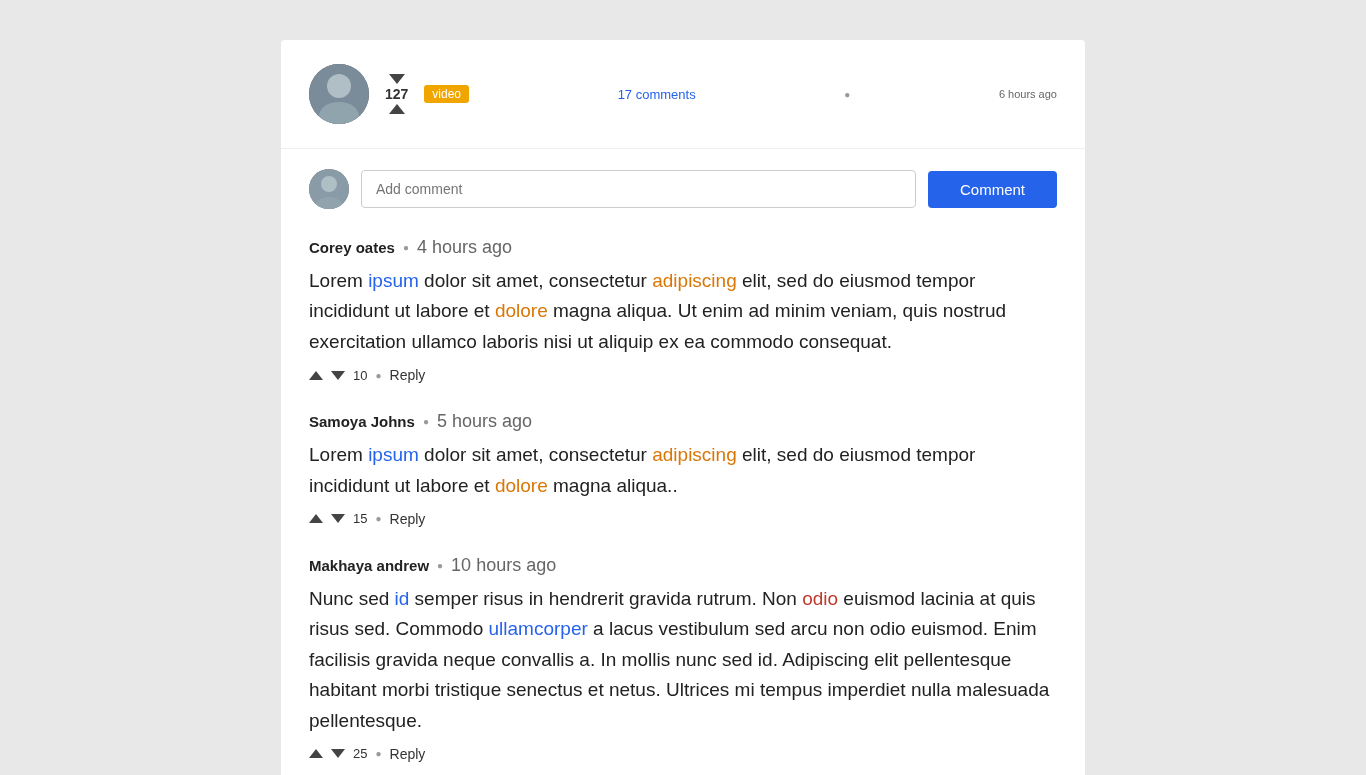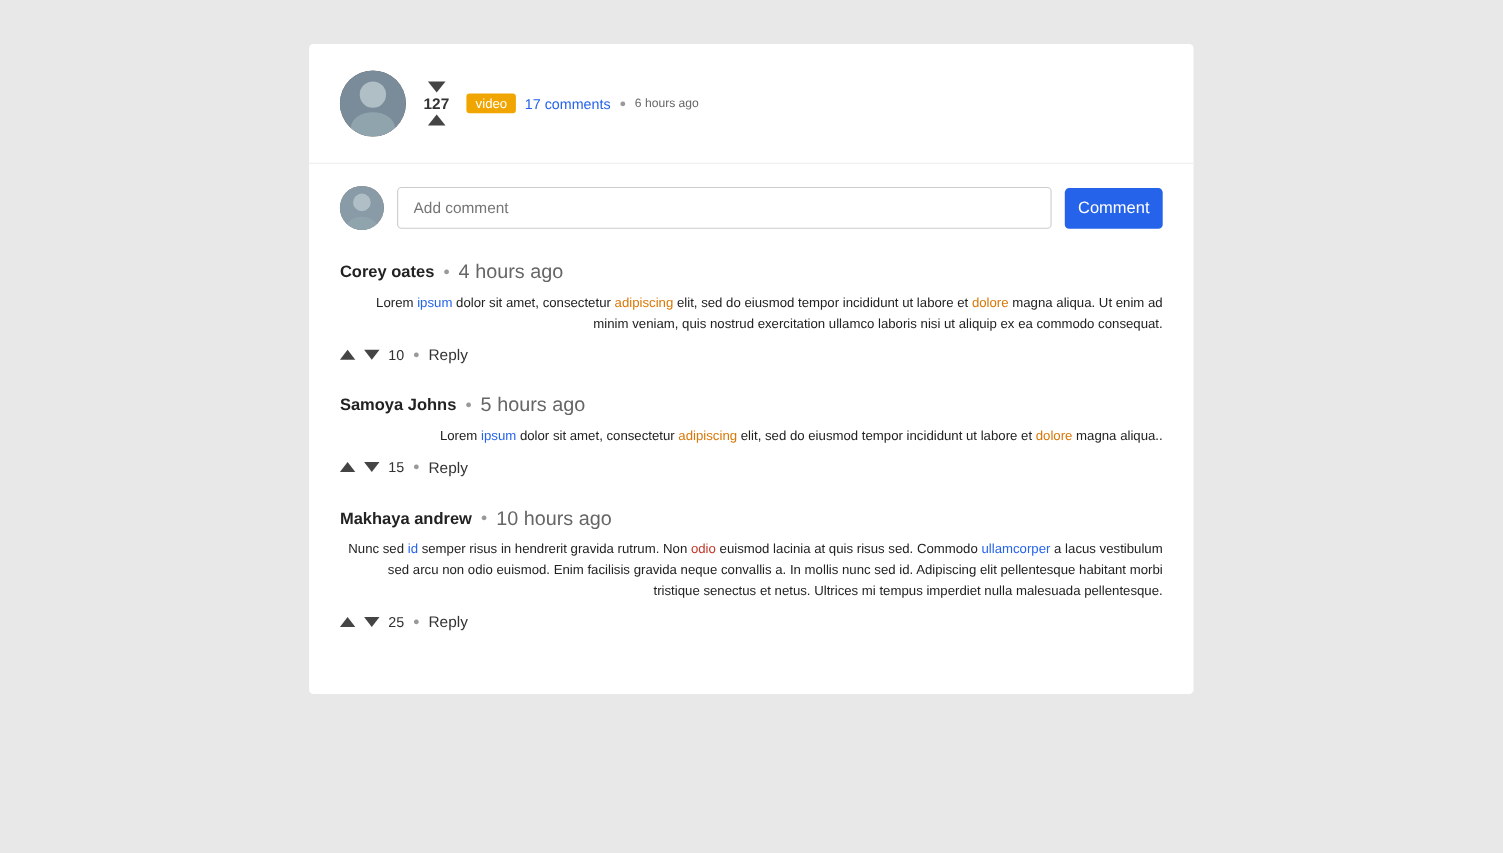--- a/index.html
+++ b/index.html
@@ -75,20 +75,21 @@
     }
     .post-title .username {
       color: #888;
       font-weight: normal;
       font-size: 15px;
     }
     .post-meta {
       display: flex;
       align-items: center;
       gap: 8px;
+      justify-content: space-between;
     }
     .tag-video {
       background: #f0a500;
       color: #fff;
       font-size: 12px;
       padding: 2px 8px;
       border-radius: 3px;
     }
     .comments-link {
       color: #2563eb;
@@ -127,21 +128,21 @@
       padding: 10px 14px;
       font-size: 14px;
       color: #888;
       outline: none;
     }
     .comment-btn {
       background: #2563eb;
       color: #fff;
       border: none;
       border-radius: 4px;
-      padding: 10px 12px;
+      padding: 10px 32px;
       font-size: 15px;
       cursor: pointer;
       font-weight: 500;
     }
     .comment-item {
       margin-bottom: 28px;
     }
     .comment-author-row {
       display: flex;
       align-items: center;
@@ -152,25 +153,24 @@
     .comment-author {
       font-size: 15px;
       font-weight: bold;
       color: #222;
     }
     .comment-time {
       color: #666;
       font-size: 18px;
     }
     .comment-body {
-      font-size: 12px;
+      font-size: 19px;
       line-height: 1.6;
       color: #222;
       margin-bottom: 10px;
-      text-align: right;
     }
     .comment-body .highlight-blue { color: #2563eb; }
     .comment-body .highlight-orange { color: #d97706; }
     .comment-body .highlight-red { color: #c0392b; }
     .comment-actions {
       display: flex;
       align-items: center;
       gap: 8px;
     }
     .comment-vote-up {

